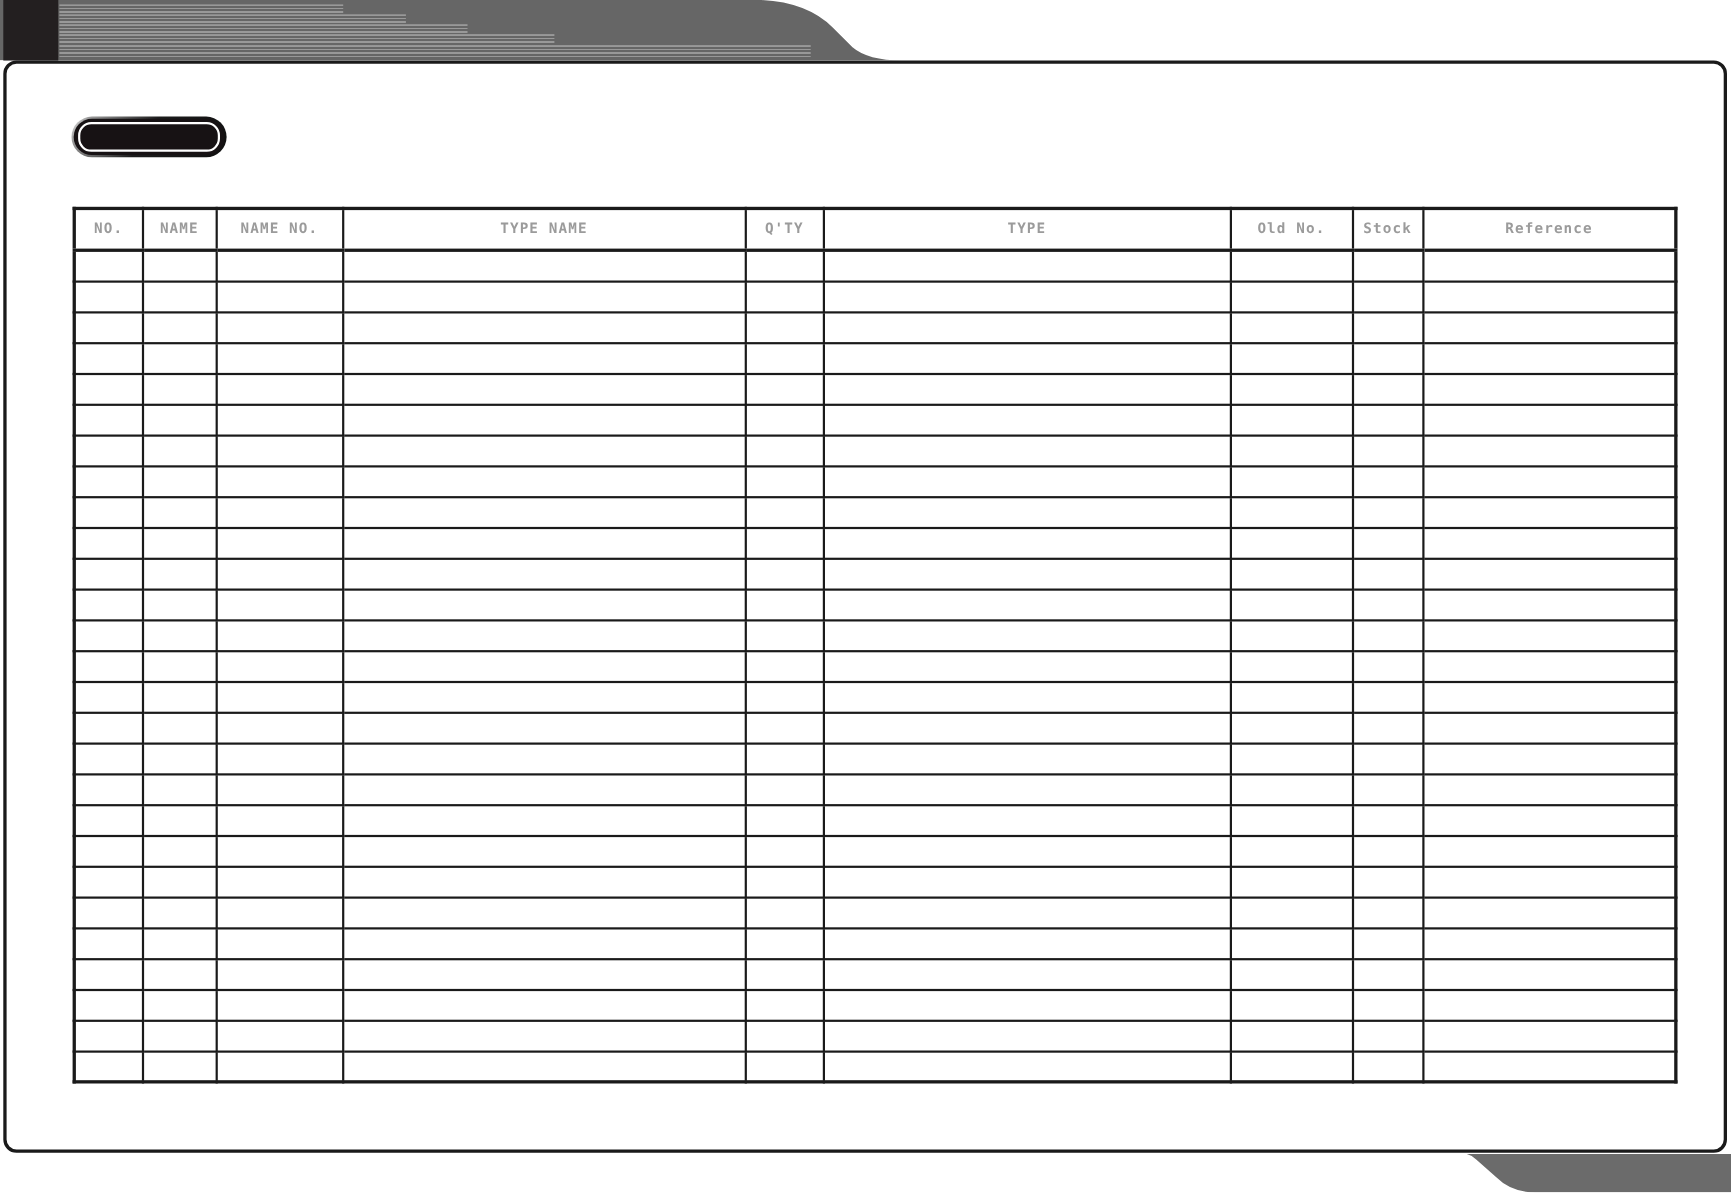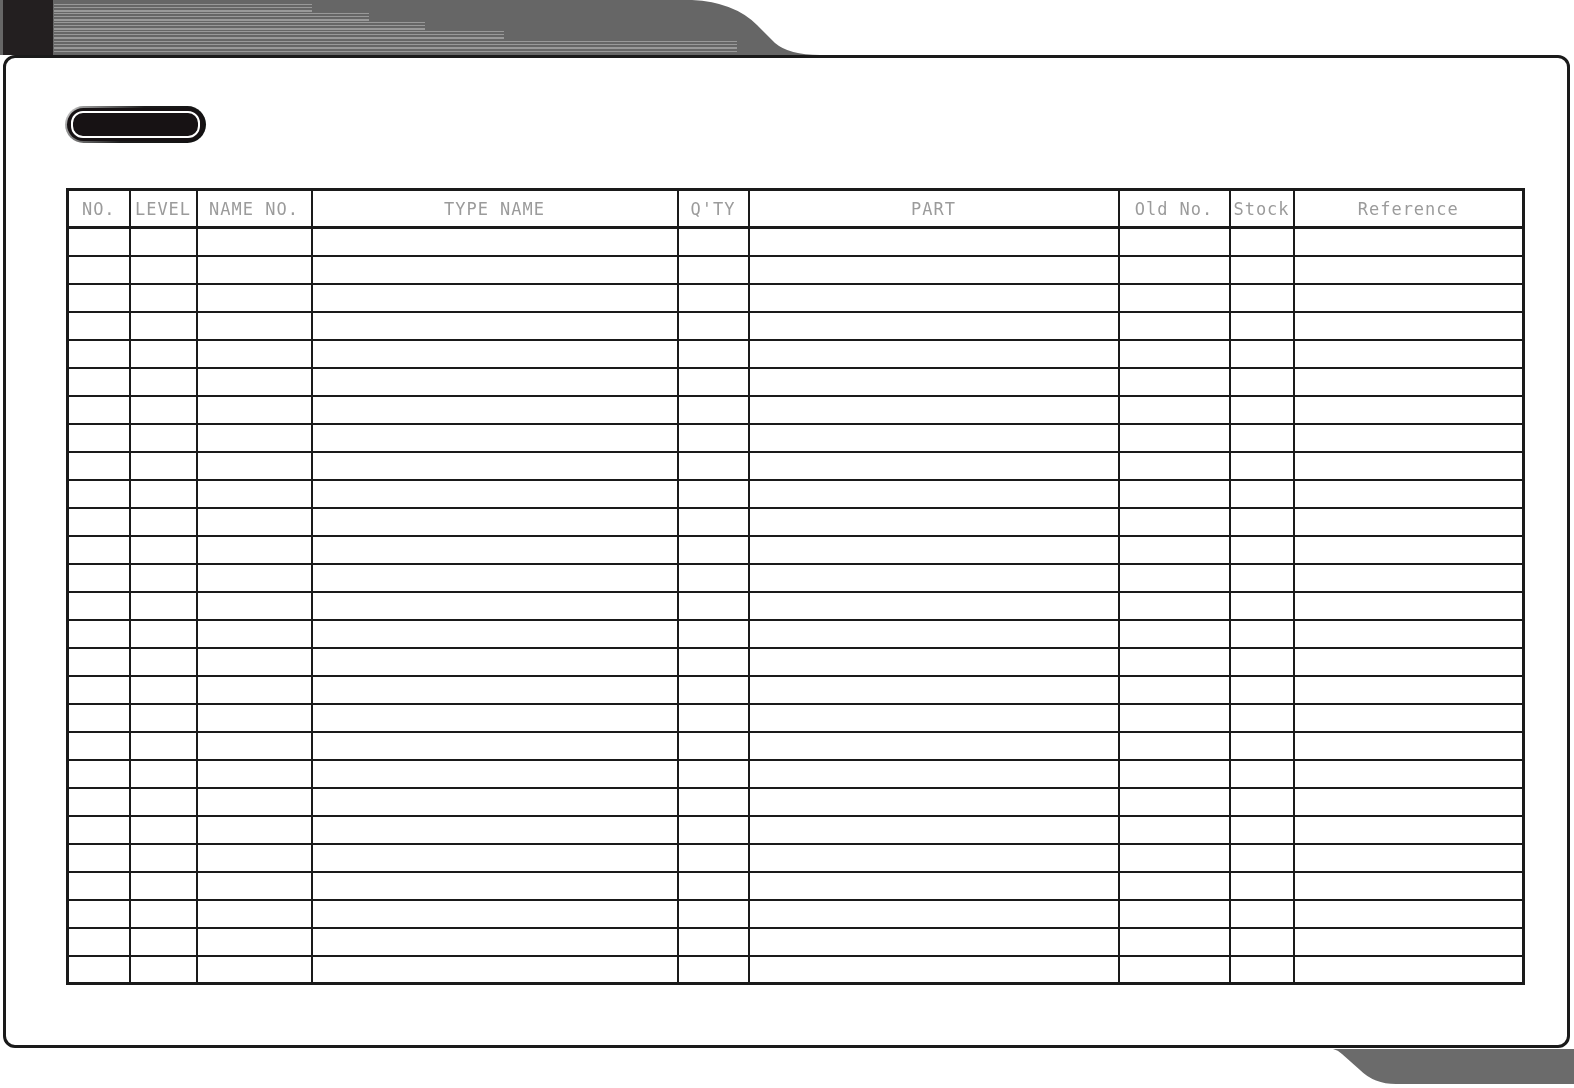--- a/index.html
+++ b/index.html
@@ -36,21 +36,21 @@
   .badge-inner { flex:1; border:2px solid #fff; border-radius:12px; background:#171214;
                  color:#fff; font-size:14px; display:flex; align-items:center; justify-content:center; }
 
   
   table.parts { position:absolute; left:66px; top:188px; border-collapse:collapse;
                 table-layout:fixed; width:1456px;
                 border:3px solid var(--grid-ink,#1a1a1a); background:transparent; }
   table.parts th, table.parts td { border:2px solid var(--grid-ink,#1a1a1a);
                 box-sizing:border-box; overflow:hidden; }
   table.parts thead th { height:38px; border-bottom:3px solid var(--grid-ink,#1a1a1a);
-                font-weight:400; font-size:17px; letter-spacing:1px;
+                font-weight:700; font-size:13px; letter-spacing:1px;
                 color:var(--header-text,#9b9b9b); text-align:center; vertical-align:middle; }
   table.parts tbody td { height:28px; }
 
   
   .bottom-tab { position:absolute; left:1330px; top:1049px; width:244px; height:35px;
                 background:var(--bottom-tab-gray,#6b6b6b);
                 clip-path: path("M3 0 L244 0 L244 35 L66 35 Q44 35 30 21 L12 5 Q8 1 3 0 Z"); }
 </style>
 </head>
 <body>
@@ -80,25 +80,25 @@
     <col style="width:366px">
       <col style="width:71px">
       <col style="width:370px">
     <col style="width:111px">
       <col style="width:64px">
       <col style="width:230px">
   </colgroup>
   <thead>
     <tr>
       <th>NO.</th>
-      <th>LEVEL</th>
+      <th>NAME</th>
       <th>NAME NO.</th>
       <th>TYPE NAME</th>
       <th>Q'TY</th>
-      <th>PART</th>
+      <th>TYPE</th>
       <th>Old No.</th>
       <th>Stock</th>
       <th>Reference</th>
     </tr>
   </thead>
   <tbody>
       <tr>
         <td></td>
         <td></td>
         <td></td>

